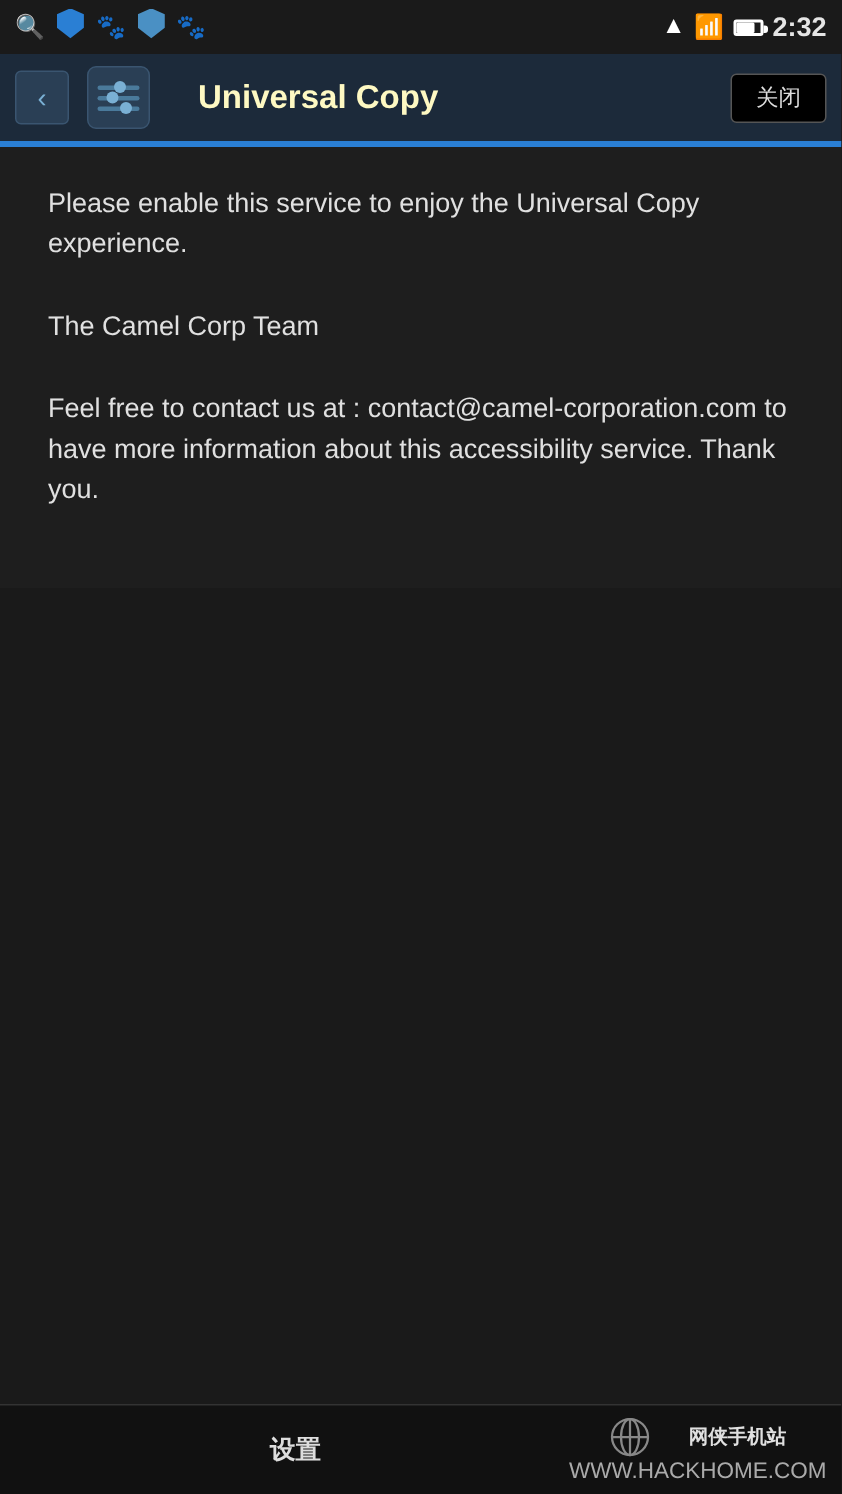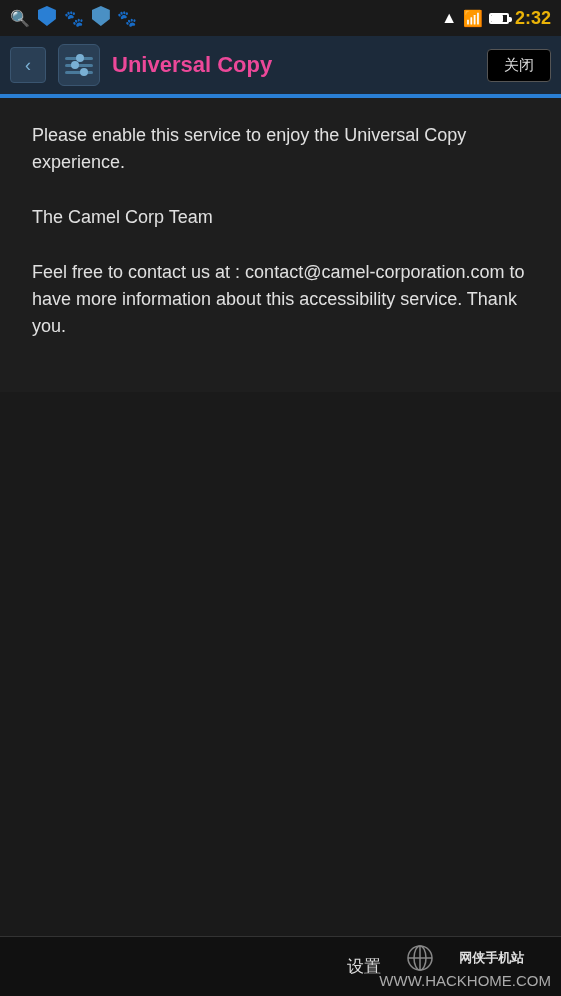--- a/index.html
+++ b/index.html
@@ -38,21 +38,21 @@
       display: flex;
       align-items: center;
       gap: 6px;
       font-size: 16px;
       color: #fff;
     }
 
     .status-time {
       font-size: 18px;
       font-weight: bold;
-      color: #eab308;
+      color: #e5e5e5;
     }
 
     
     .app-header {
       width: 100%;
       height: 60px;
       background: #1c2a3a;
       border-bottom: 2px solid #2a7fd4;
       display: flex;
       align-items: center;
@@ -110,21 +110,22 @@
     }
 
     .slider-line:nth-child(1) .slider-knob { left: 40%; }
     .slider-line:nth-child(2) .slider-knob { left: 20%; }
     .slider-line:nth-child(3) .slider-knob { left: 55%; }
 
     .header-title {
       flex: 1;
       font-size: 22px;
       font-weight: bold;
-      color: #ec4899;
+      color: #fef9c3;
+      margin-left: 20px;
     }
 
     .header-close-btn {
       background: #000000;
       border: 1px solid #555;
       border-radius: 4px;
       padding: 6px 16px;
       color: #ddd;
       font-size: 15px;
       cursor: pointer;
@@ -162,24 +163,25 @@
       background: #111;
       border-top: 1px solid #333;
       display: flex;
       align-items: center;
       justify-content: space-between;
     }
 
     .bottom-nav-center {
       flex: 1;
       display: flex;
-      justify-content: flex-end;
+      justify-content: flex-start;
       align-items: center;
       color: #ddd;
       font-size: 17px;
+      font-weight: bold;
     }
 
     .bottom-nav-right {
       width: 180px;
       display: flex;
       align-items: center;
       justify-content: flex-end;
       padding-right: 10px;
       gap: 6px;
     }

